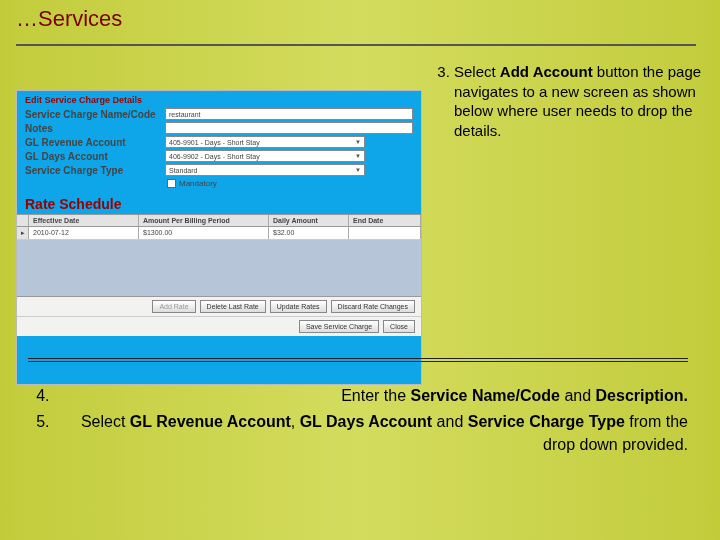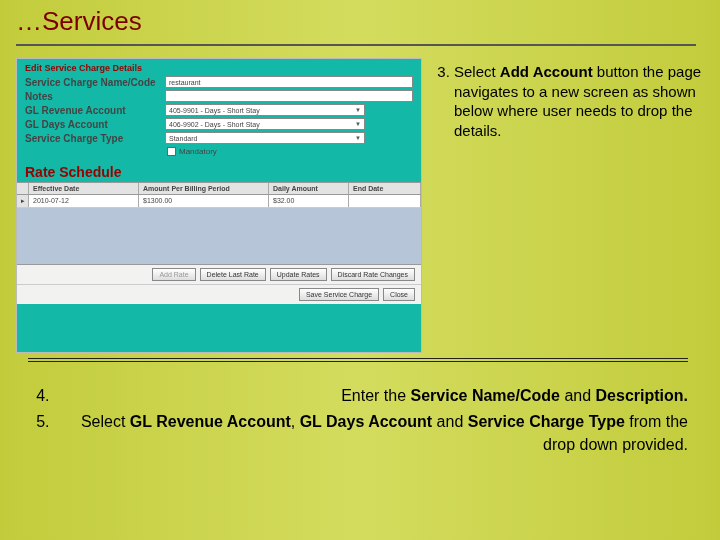--- a/index.html
+++ b/index.html
@@ -9,46 +9,47 @@
     height: 540px;
     font-family: Arial, sans-serif;
     background: linear-gradient(to right, #c2cc3b 0%, #d4dc5e 50%, #c2cc3b 100%);
     position: relative;
     overflow: hidden;
   }
   .title {
     position: absolute;
     top: 6px;
     left: 16px;
-    font-size: 26px;
+    font-size: 22px;
     color: #7a0000;
   }
   .title-underline {
     position: absolute;
     top: 44px;
     left: 16px;
     width: 680px;
     border-bottom: 2px solid #555;
   }
   .main {
     position: absolute;
     top: 58px;
     left: 16px;
     width: 688px;
     display: flex;
     gap: 8px;
   }
   .shot {
     width: 406px;
     height: 295px;
-    background: #14b8a6;
+    background: #0ea5e9;
     border: 1px solid #bbb;
     font-size: 8px;
     color: #444;
     position: relative;
+    margin-top: 32px;
   }
   .shot-head {
     color: #900;
     font-weight: bold;
     font-size: 9px;
     padding: 4px 8px 2px;
   }
   .frow {
     display: flex;
     align-items: center;

